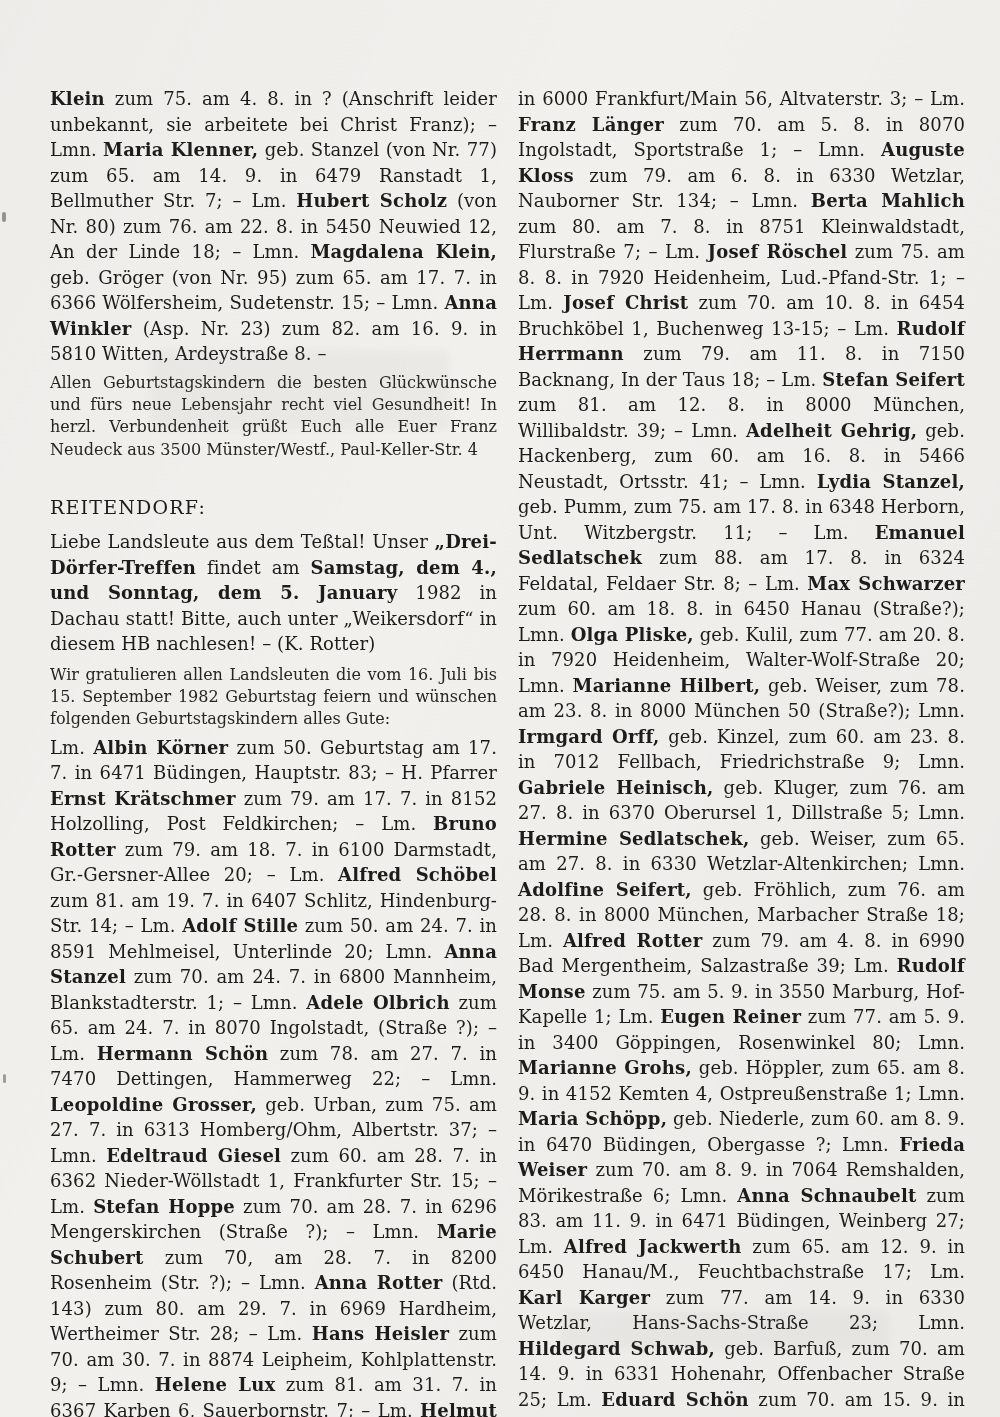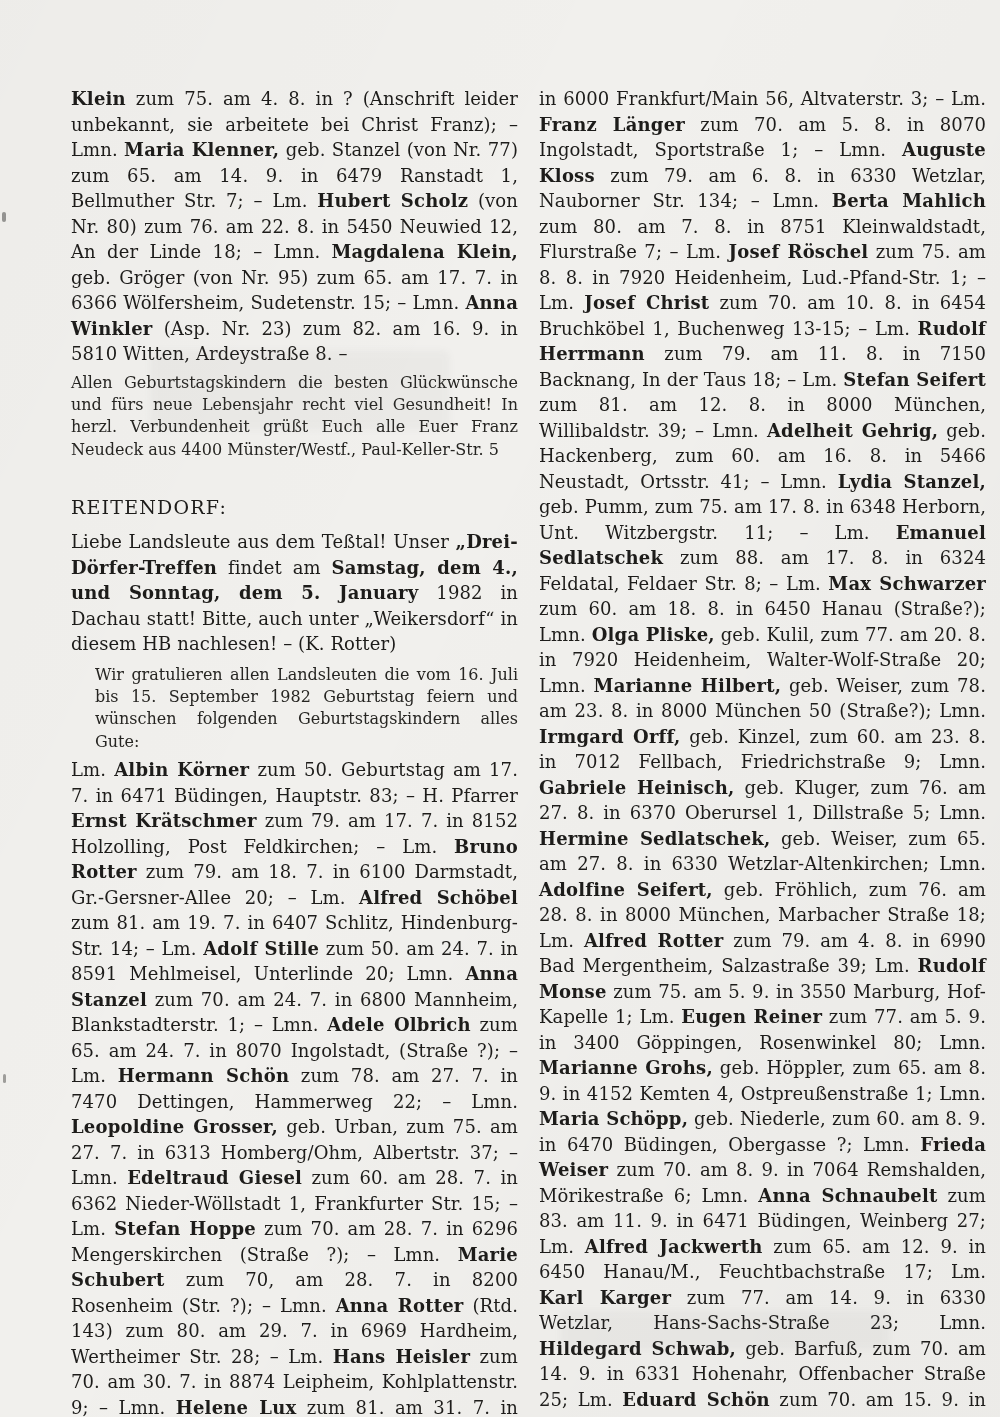--- a/index.html
+++ b/index.html
@@ -10,21 +10,20 @@
   html,body{background:var(--paper);}
   .page{
     position:relative;
     width:1000px;height:1417px;
     background:
       linear-gradient(115deg, rgba(0,0,0,0.015), rgba(0,0,0,0) 40%, rgba(0,0,0,0.02) 85%),
       var(--paper);
     overflow:hidden;
     font-family:"DejaVu Serif","Liberation Serif",serif;
     color:var(--ink);
-    padding-left:21px;
   }
   .columns{
     display:flex;
     gap:21px;
     padding:86px 32px 0 50px;
   }
   .col{
     width:447px;
     flex:0 0 447px;
   }
@@ -42,21 +41,21 @@
     color:#262522;
   }
   .m-cont{margin-top:5px;}
   .section-heading{
     margin-top:35px;
     font-size:19px;
     font-weight:normal;
     letter-spacing:1.2px;
   }
   .m-announce{margin-top:11px;}
-  .m-intro{margin-top:7px;margin-left:24px;}
+  .m-intro{margin-top:7px;}
   .m-list{margin-top:4px;}
   
   .bleed{
     position:absolute;
     pointer-events:none;
     filter:blur(3px);
     opacity:.05;
     background:#777;
   }
   .bleed-1{left:150px;top:350px;width:300px;height:80px;border-radius:8px;}
@@ -76,21 +75,21 @@
   <div class="bleed bleed-1"></div>
   <div class="bleed bleed-2"></div>
   <div class="speck speck-1"></div>
   <div class="speck speck-2"></div>
 
   <div class="columns">
 
     <div class="col">
       <p class="body-par"><b>Klein</b> zum 75. am 4. 8. in ? (Anschrift leider unbekannt, sie arbeitete bei Christ Franz); – Lmn. <b>Maria Klenner,</b> geb. Stanzel (von Nr. 77) zum 65. am 14. 9. in 6479 Ranstadt 1, Bellmuther Str. 7; – Lm. <b>Hubert Scholz</b> (von Nr. 80) zum 76. am 22. 8. in 5450 Neuwied 12, An der Linde 18; – Lmn. <b>Magdalena Klein,</b> geb. Gröger (von Nr. 95) zum 65. am 17. 7. in 6366 Wölfersheim, Sudetenstr. 15; – Lmn. <b>Anna Winkler</b> (Asp. Nr. 23) zum 82. am 16. 9. in 5810 Witten, Ardeystraße 8. –</p>
 
-      <p class="small-par m-cont">Allen Geburtstagskindern die besten Glückwünsche und fürs neue Lebensjahr recht viel Gesundheit! In herzl. Verbundenheit grüßt Euch alle Euer Franz Neudeck aus 4400 Münster/Westf., Paul-Keller-Str. 5</p>
+      <p class="small-par m-cont">Allen Geburtstagskindern die besten Glückwünsche und fürs neue Lebensjahr recht viel Gesundheit! In herzl. Verbundenheit grüßt Euch alle Euer Franz Neudeck aus 3500 Münster/Westf., Paul-Keller-Str. 4</p>
 
       <h2 class="section-heading">REITENDORF:</h2>
 
       <p class="body-par m-announce">Liebe Landsleute aus dem Teßtal! Unser <b>„Drei-Dörfer-Treffen</b> findet am <b>Samstag, dem 4., und Sonntag, dem 5. January</b> 1982 in Dachau statt! Bitte, auch unter „Weikersdorf“ in diesem HB nachlesen! –  (K. Rotter)</p>
 
       <p class="small-par m-intro">Wir gratulieren allen Landsleuten die vom 16. Juli bis 15. September 1982 Geburtstag feiern und wünschen folgenden Geburtstagskindern alles Gute:</p>
 
       <p class="body-par m-list">Lm. <b>Albin Körner</b> zum 50. Geburtstag am 17. 7. in 6471 Büdingen, Hauptstr. 83; – H. Pfarrer <b>Ernst Krätschmer</b> zum 79. am 17. 7. in 8152 Holzolling, Post Feldkirchen; – Lm. <b>Bruno Rotter</b> zum 79. am 18. 7. in 6100 Darmstadt, Gr.-Gersner-Allee 20; – Lm. <b>Alfred Schöbel</b> zum 81. am 19. 7. in 6407 Schlitz, Hindenburg-Str. 14; – Lm. <b>Adolf Stille</b> zum 50. am 24. 7. in 8591 Mehlmeisel, Unterlinde 20; Lmn. <b>Anna Stanzel</b> zum 70. am 24. 7. in 6800 Mannheim, Blankstadterstr. 1; – Lmn. <b>Adele Olbrich</b> zum 65. am 24. 7. in 8070 Ingolstadt, (Straße ?); – Lm. <b>Hermann Schön</b> zum 78. am 27. 7. in 7470 Dettingen, Hammerweg 22; – Lmn. <b>Leopoldine Grosser,</b> geb. Urban, zum 75. am 27. 7. in 6313 Homberg/Ohm, Albertstr. 37; – Lmn. <b>Edeltraud Giesel</b> zum 60. am 28. 7. in 6362 Nieder-Wöllstadt 1, Frankfurter Str. 15; – Lm. <b>Stefan Hoppe</b> zum 70. am 28. 7. in 6296 Mengerskirchen (Straße ?); – Lmn. <b>Marie Schubert</b> zum 70, am 28. 7. in 8200 Rosenheim (Str. ?); – Lmn. <b>Anna Rotter</b> (Rtd. 143) zum 80. am 29. 7. in 6969 Hardheim, Wertheimer Str. 28; – Lm. <b>Hans Heisler</b> zum 70. am 30. 7. in 8874 Leipheim, Kohlplattenstr. 9; – Lmn. <b>Helene Lux</b> zum 81. am 31. 7. in 6367 Karben 6, Sauerbornstr. 7; – Lm. <b>Helmut Brauner</b> zum 60. am 31. 7. in 8000 München, Electrastr. 15; – Lm.  zum 70. am 3. 8. in 8130 Starnberg, Bergstr. 38; – Lmn.  geb. Mönnich, zum 60. am 3. 8.</p>
     </div>
 

